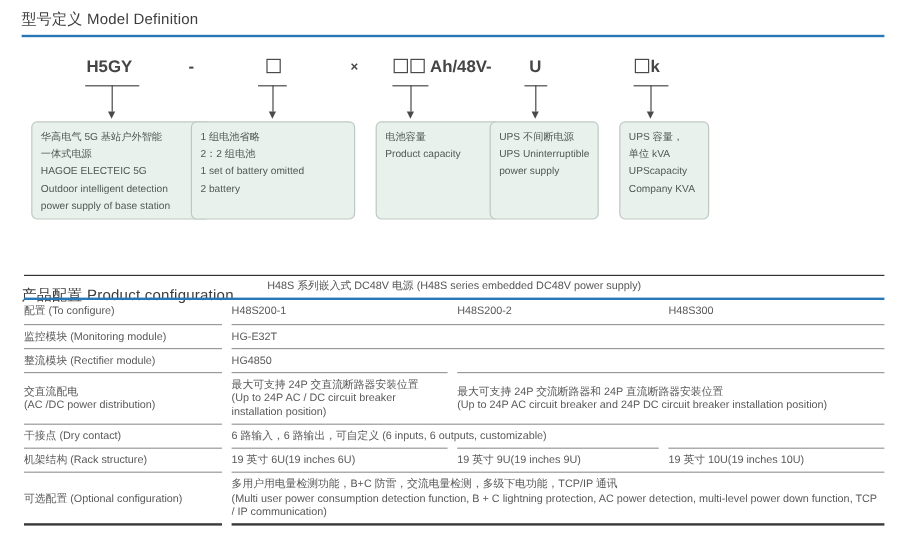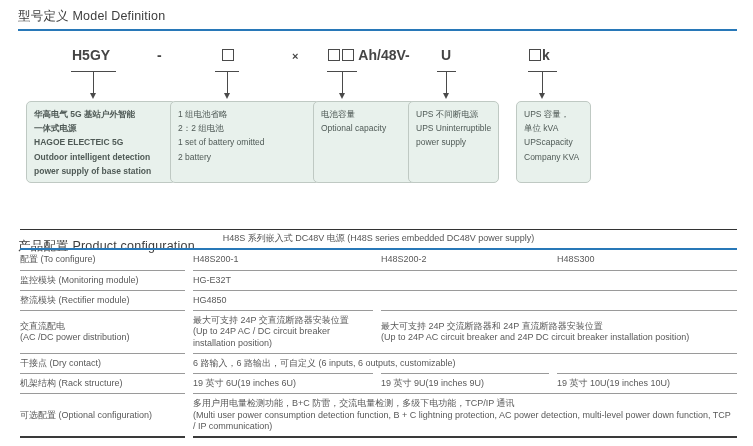--- a/index.html
+++ b/index.html
@@ -93,36 +93,36 @@
     <div class="bar" style="left:437px; width:19px;"></div>
     <div class="stem" style="left:446px;"></div>
     <div class="head" style="left:442.5px;"></div>
   </div>
   <div class="arrow" style="left:0; top:71px;">
     <div class="bar" style="left:528px; width:29px;"></div>
     <div class="stem" style="left:542px;"></div>
     <div class="head" style="left:538.5px;"></div>
   </div>
 
-  <div class="def-box" style="left:26px; width:150px;font-weight:bold;">
+  <div class="def-box" style="left:26px; width:150px;">
     <div>华高电气 5G 基站户外智能</div>
     <div>一体式电源</div>
     <div>HAGOE ELECTEIC 5G</div>
     <div>Outdoor intelligent detection</div>
     <div>power supply of base station</div>
   </div>
-  <div class="def-box" style="left:170px; width:150px;">
+  <div class="def-box" style="left:159px; width:137px;">
     <div>1 组电池省略</div>
     <div>2：2 组电池</div>
     <div>1 set of battery omitted</div>
     <div>2 battery</div>
   </div>
   <div class="def-box" style="left:313px; width:104px;">
     <div>电池容量</div>
-    <div>Optional capacity</div>
+    <div>Product capacity</div>
   </div>
   <div class="def-box" style="left:408px; width:91px;">
     <div>UPS 不间断电源</div>
     <div>UPS Uninterruptible</div>
     <div>power supply</div>
   </div>
   <div class="def-box" style="left:516px; width:75px;">
     <div>UPS 容量，</div>
     <div>单位 kVA</div>
     <div>UPScapacity</div>

